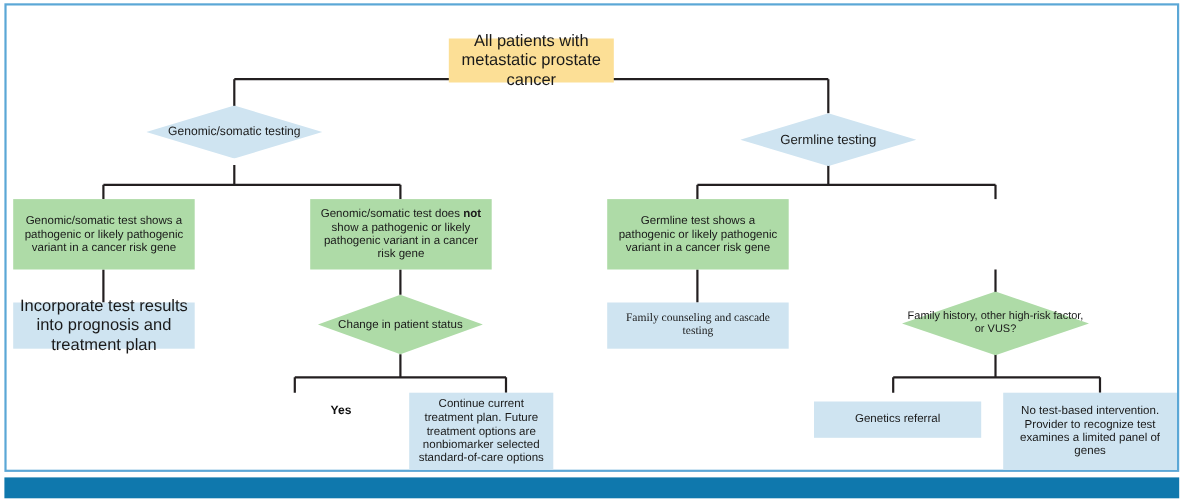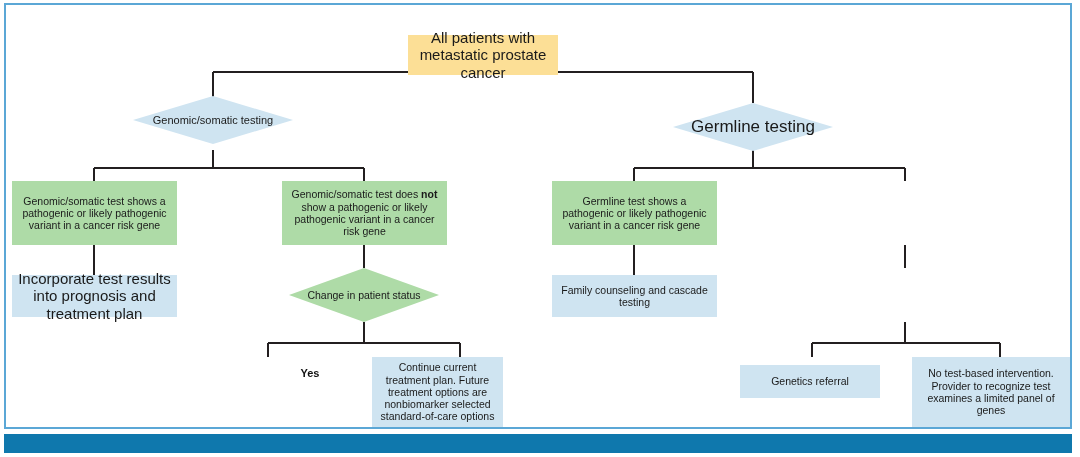--- a/index.html
+++ b/index.html
@@ -160,21 +160,21 @@
     </svg>
     <div class="diamond-label" style="font-size:11px;">
       <span>Genomic/somatic testing</span>
     </div>
   </div>
 
   <div class="diamond-wrap" style="left:673px; top:103px; width:160px; height:48px;">
     <svg class="diamond-shape" viewBox="0 0 160 48" preserveAspectRatio="none">
       <polygon points="80,0 160,24 80,48 0,24" fill="#cfe4f1"></polygon>
     </svg>
-    <div class="diamond-label" style="font-size:17px;text-align:center;">
+    <div class="diamond-label" style="font-size:12px;text-align:center;">
       <span>Germline testing</span>
     </div>
   </div>
 
   <div class="node box-green" style="left:12px; top:181px; width:165px; height:64px; font-size:10.5px;">
     <span class="txt">Genomic/somatic test shows a pathogenic or likely pathogenic variant in a cancer risk gene</span>
   </div>
 
   <div class="node box-green" style="left:552px; top:181px; width:165px; height:64px; font-size:10.5px;">
     <span class="txt">Germline test shows a pathogenic or likely pathogenic variant in a cancer risk gene</span>
@@ -191,36 +191,44 @@
 
   <div class="diamond-wrap" style="left:289px; top:268px; width:150px; height:54px;">
     <svg class="diamond-shape" viewBox="0 0 150 54" preserveAspectRatio="none">
       <polygon points="75,0 150,27 75,54 0,27" fill="#aedba7"></polygon>
     </svg>
     <div class="diamond-label" style="font-size:10.5px;">
       <span>Change in patient status</span>
     </div>
   </div>
 
-  <div class="node box-blue" style="left:552px; top:275px; width:165px; height:42px; font-size:10.5px;">
+  <div class="node box-blue" style="left:552px; top:275px; width:165px; height:42px; font-size:10.5px;font-family:Liberation Serif, serif;">
     <span class="txt">Family counseling and cascade testing</span>
   </div>
 
+  <div class="diamond-wrap" style="left:820px; top:265px; width:170px; height:58px;">
+    <svg class="diamond-shape" viewBox="0 0 170 58" preserveAspectRatio="none">
+      <polygon points="85,0 170,29 85,58 0,29" fill="#aedba7"></polygon>
+    </svg>
+    <div class="diamond-label" style="font-size:10px;">
+      <span>Family history, other high-risk factor, or VUS?</span>
+    </div>
+  </div>
 
   <div class="edge-label" style="left:290px; top:336px; width:34px; font-size:11px;">Yes</div>
   <div class="edge-label" style="left:395px; top:336px; width:30px; font-size:11px;">No</div>
   <div class="edge-label" style="left:833px; top:336px; width:34px; font-size:11px;">Yes</div>
   <div class="edge-label" style="left:938px; top:336px; width:30px; font-size:11px;">No</div>
 
 
   <div class="node box-blue" style="left:372px; top:357px; width:131px; height:70px; font-size:10.5px;">
     <span class="txt">Continue current treatment plan. Future treatment options are nonbiomarker selected standard-of-care options</span>
   </div>
 
-  <div class="node box-blue" style="left:740px; top:365px; width:140px; height:33px; font-size:10.5px;">
+  <div class="node box-blue" style="left:740px; top:365px; width:152px; height:33px; font-size:10.5px;">
     <span class="txt">Genetics referral</span>
   </div>
 
   <div class="node box-blue" style="left:912px; top:357px; width:158px; height:70px; font-size:10.5px;">
     <span class="txt">No test-based intervention. Provider to recognize test examines a limited panel of genes</span>
   </div>
 
   <div id="bottom-bar"></div>
 
 </div>

